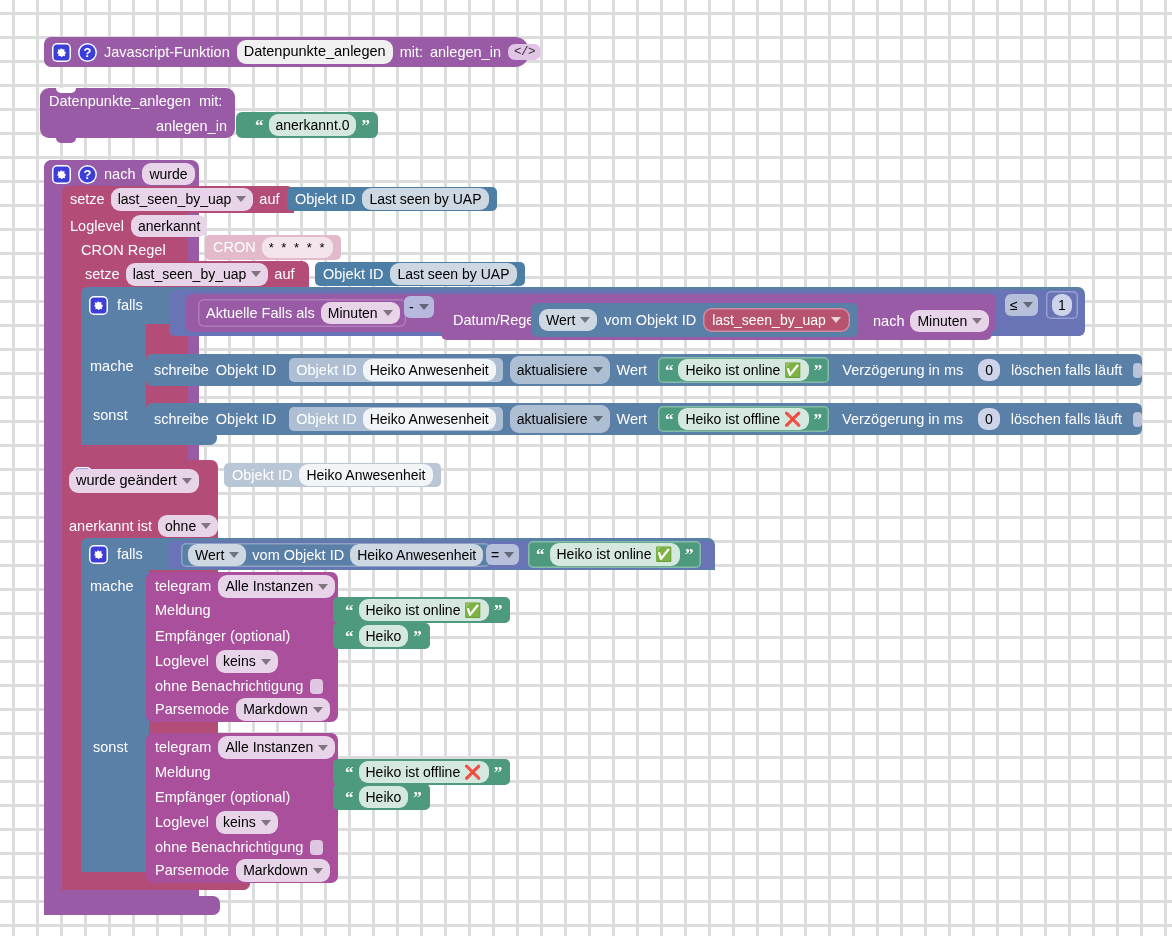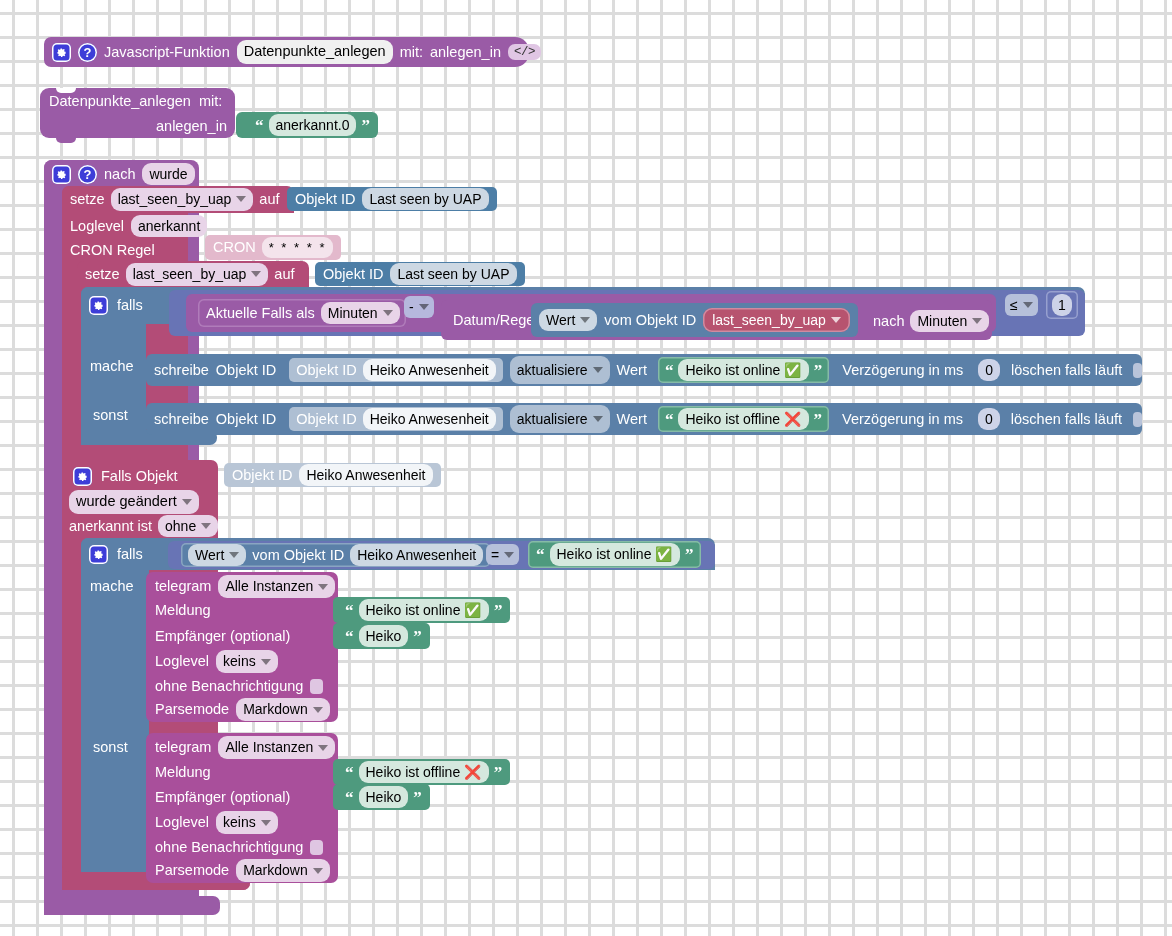--- a/index.html
+++ b/index.html
@@ -152,21 +152,21 @@
   <div class="blk row" style="left:287px;top:187px;height:24px;background:#4d7ea6;border-radius:5px;padding:0 8px;gap:7px;">
     <span class="lbl">Objekt ID</span>
     <span class="field" style="background:#cdd8e3;">Last seen by UAP</span>
   </div>
 
   <div class="blk row" style="left:62px;top:213px;height:26px;padding-left:8px;gap:7px;">
     <span class="lbl">Loglevel</span>
     <span class="field f-light">anerkannt</span>
   </div>
 
-  <div class="blk row" style="left:62px;top:238px;height:25px;padding-left:8px;gap:7px;">
+  <div class="blk row" style="left:62px;top:238px;height:25px;padding-left:19px;gap:7px;">
     <span class="lbl">CRON Regel</span>
   </div>
   <div class="blk row" style="left:205px;top:235px;height:25px;background:#e3b9cc;border-radius:5px;padding:0 8px;gap:6px;">
     <span class="lbl">CRON</span>
     <span class="field" style="background:#f4e4ec;letter-spacing:2px;font-size:13px;">* * * * *</span>
   </div>
 
   <div class="blk row" style="left:77px;top:261px;height:27px;background:#b34c77;border-radius:7px 7px 0 0;padding-left:8px;gap:6px;">
     <span class="lbl">setze</span>
     <span class="field f-light">
@@ -308,21 +308,21 @@
           <path d="M12 8.2a3.8 3.8 0 100 7.6 3.8 3.8 0 000-7.6zm0 5.9a2.1 2.1 0 110-4.2 2.1 2.1 0 010 4.2z"></path>
           <path d="M21 13.4v-2.8l-2.4-.5a6.9 6.9 0 00-.8-1.9l1.4-2-2-2-2 1.4a6.9 6.9 0 00-1.9-.8L12.8 3h-2.8l-.5 2.4c-.7.2-1.3.5-1.9.8l-2-1.4-2 2L5 8.8c-.3.6-.6 1.2-.8 1.9L3 11.2v2.8l2.2.5c.2.7.5 1.3.8 1.9l-1.4 2 2 2 2-1.4c.6.3 1.2.6 1.9.8l.5 2.2h2.8l.5-2.2c.7-.2 1.3-.5 1.9-.8l2 1.4 2-2-1.4-2c.3-.6.6-1.2.8-1.9l2.4-.5z"></path>
         </svg>
     </span>
     <span class="lbl">Falls Objekt</span>
   </div>
   <div class="blk row" style="left:224px;top:463px;height:24px;background:#b9c6d6;border-radius:5px;padding:0 8px;gap:7px;">
     <span class="lbl">Objekt ID</span>
     <span class="field" style="background:#f2f5f8;">Heiko Anwesenheit</span>
   </div>
-  <div class="blk row" style="left:69px;top:491px;height:22px;">
+  <div class="blk row" style="left:69px;top:470px;height:22px;">
     <span class="field f-light" style="font-size:14.5px;">
         <span>wurde geändert</span>
         <i class="caret"></i>
       </span>
   </div>
   <div class="blk row" style="left:69px;top:515px;height:22px;gap:6px;">
     <span class="lbl">anerkannt ist</span>
     <span class="field f-light">
         <span>ohne</span>
         <i class="caret"></i>

